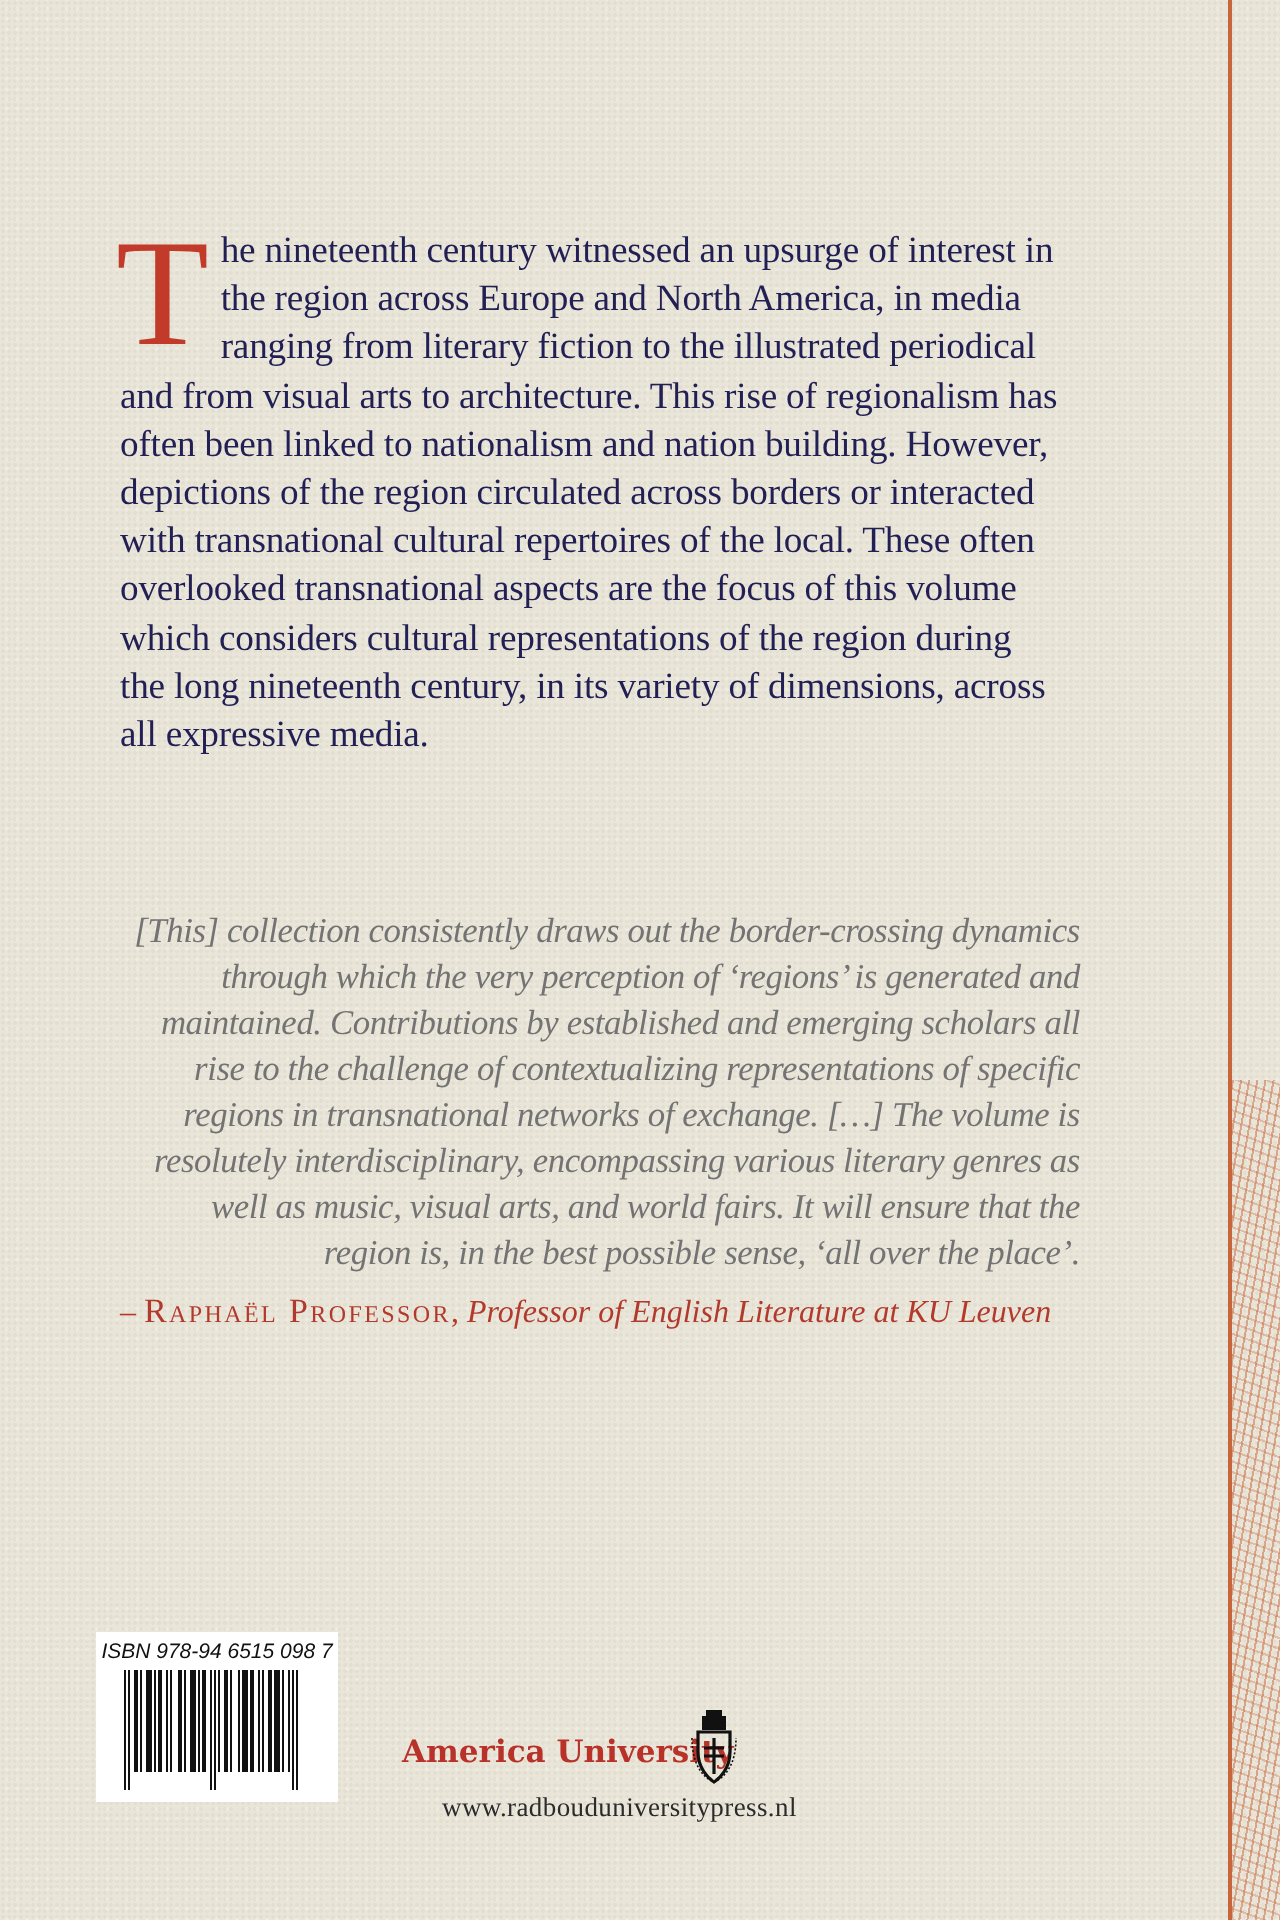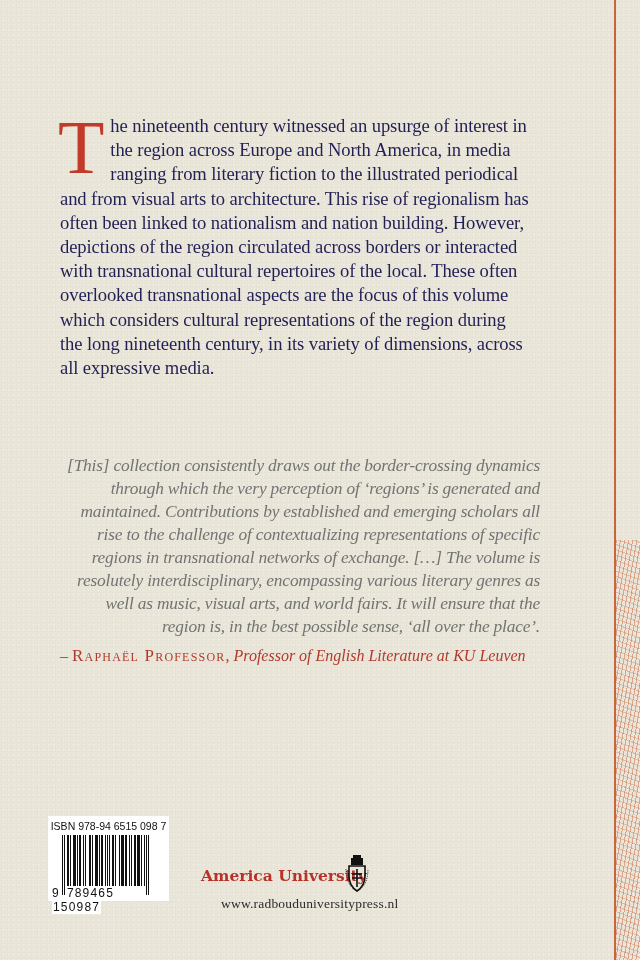--- a/index.html
+++ b/index.html
@@ -44,20 +44,21 @@
     }
     .attrib {
       position: absolute; left: 60px; top: 646px; width: 500px;
       font-family: "Liberation Serif", serif; font-size: 16px; color: #b23a2c;
     }
     .attrib .name { font-variant: small-caps; letter-spacing: 1.2px; font-size: 17px; }
     .attrib .role { font-style: italic; text-align: right; }
     .barcode-box {
       position: absolute; left: 48px; top: 816px; width: 121px; height: 85px;
       background: #fff;
+      font-style: italic;
     }
     .isbn-top {
       position: absolute; left: 0; top: 4px; width: 121px; text-align: center;
       font-family: "Liberation Sans", sans-serif; font-size: 10.5px; color: #111;
     }
     .bars {
       position: absolute; left: 14px; top: 19px; width: 103px; height: 55px;
       display: flex; align-items: flex-start;
     }
     .bars span { display: block; background: #111; height: 51px; }
@@ -127,23 +128,20 @@
       <span style="width:2px;margin-right:2px"></span>
       <span style="width:1px;margin-right:1px"></span>
       <span style="width:1px;margin-right:2px"></span>
       <span style="width:2px;margin-right:1px"></span>
       <span style="width:3px;margin-right:1px"></span>
       <span style="width:1px;margin-right:2px"></span>
       <span style="width:1px;margin-right:1px"></span>
     <span class="g" style="width:1px;margin-right:1px"></span>
       <span class="g" style="width:1px;margin-right:0"></span>
   </div>
-  <div class="isbn-bottom">
-    <span class="d0">9</span><span class="grp">789465</span> <span class="grp">150987</span>
-  </div>
 </div>
 
 <div class="publisher">America University</div>
 
 <svg class="crest" viewBox="0 0 26 40">
   <path d="M9 2 h8 v3 h2 v3 h-12 v-3 h2z" fill="#111"></path>
   <rect x="7" y="8" width="12" height="4" fill="#111"></rect>
   <path d="M5 13 h16 v10 c0 8 -5 13 -8 15 c-3 -2 -8 -7 -8 -15z" fill="none" stroke="#111" stroke-width="1.6"></path>
   <path d="M13 16 v18 M8 21 h10 M8 25 h10" stroke="#111" stroke-width="1.6"></path>
   <path d="M2 16 c0 14 6 20 11 22 c5 -2 11 -8 11 -22" fill="none" stroke="#111" stroke-width="0.8" stroke-dasharray="1 1"></path>

